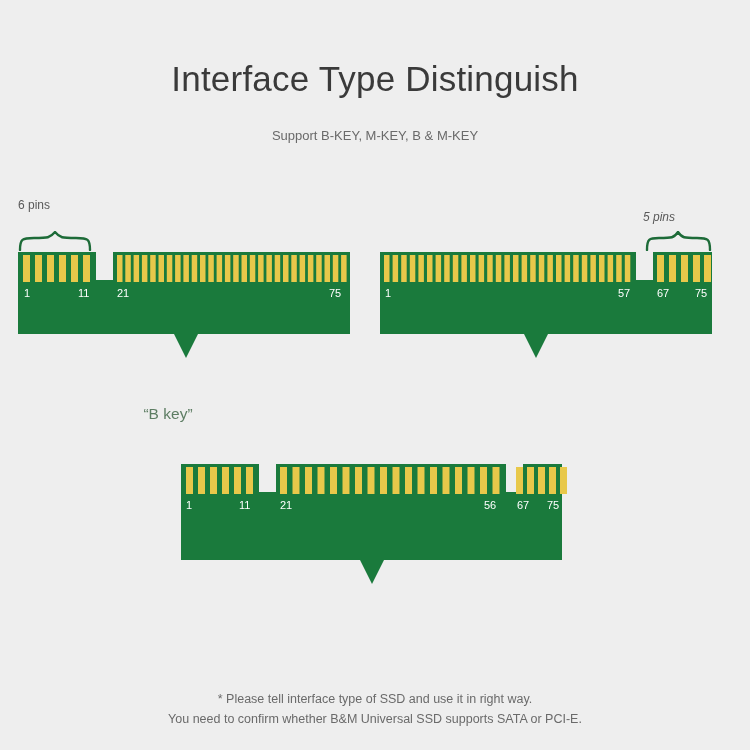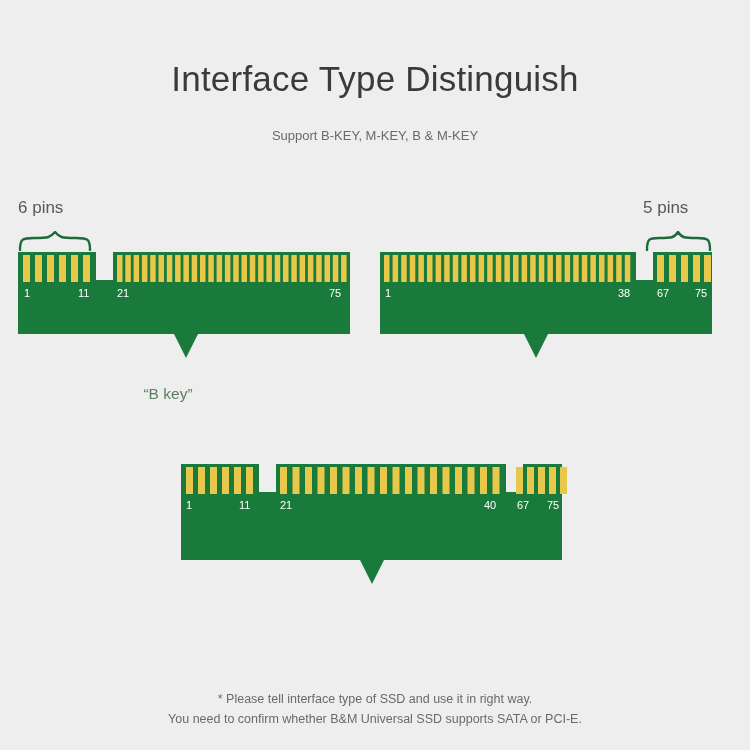--- a/index.html
+++ b/index.html
@@ -58,35 +58,36 @@
     position: absolute;
     font-size: 11px;
     color: #ffffff;
     line-height: 1;
     white-space: nowrap;
   }
 
   
   .pins-label {
     position: absolute;
-    font-size: 17px;
+    font-size: 12px;
     color: #595959;
     white-space: nowrap;
   }
   .bracket {
     position: absolute;
   }
 
   
   .key-caption {
     position: absolute;
     font-size: 15.5px;
     color: #5d7d63;
     white-space: nowrap;
     text-align: center;
+    margin-top: 20px;
   }
 
   
   .footnote {
     position: absolute;
     left: 0;
     width: 750px;
     text-align: center;
     font-size: 12.5px;
     color: #6a6a6a;
@@ -159,21 +160,21 @@
     <div class="pin-num" style="left:6px;  top:90px;">1</div>
     <div class="pin-num" style="left:60px; top:90px;">11</div>
     <div class="pin-num" style="left:99px; top:90px;">21</div>
     <div class="pin-num" style="left:311px;top:90px;">75</div>
   </div>
 
   <div class="key-caption" style="left:98px; top:385px; width:140px;">“B key”</div>
 
   <div class="card-area" style="left:380px; top:198px;">
 
-    <div class="pins-label" style="left:263px; top:0px;">5 pins</div>
+    <div class="pins-label" style="left:263px; top:12px;font-style:italic;">5 pins</div>
 
     <svg class="bracket" style="left:265px; top:33px;" width="68" height="20" viewBox="0 0 68 20">
       <path d="M2,19 C2,8 4,7 14,7 C27,7 29,7 33,1 C37,7 39,7 52,7 C63,7 65,8 65,19" fill="none" stroke="#1d6b38" stroke-width="2.4" stroke-linecap="round"></path>
     </svg>
 
     <svg class="card-svg" style="position:absolute; left:0px; top:54px;" width="332" height="106" viewBox="0 0 332 106">
       <path d="M0,0 L256,0 L256,28 L273,28 L273,0 L332,0 L332,82 L168,82 L156,106 L144,82 L0,82 Z" fill="#1a7a3c"></path>
 
       <g>
         <rect x="4" y="3" width="5.5" height="27" fill="#e8c84a"></rect>
@@ -210,21 +211,21 @@
       <g>
         <rect x="277" y="3" width="7" height="27" fill="#e8c84a"></rect>
         <rect x="289" y="3" width="7" height="27" fill="#e8c84a"></rect>
         <rect x="301" y="3" width="7" height="27" fill="#e8c84a"></rect>
         <rect x="313" y="3" width="7" height="27" fill="#e8c84a"></rect>
         <rect x="324" y="3" width="7" height="27" fill="#e8c84a"></rect>
       </g>
     </svg>
 
     <div class="pin-num" style="left:5px;   top:90px;">1</div>
-    <div class="pin-num" style="left:238px; top:90px;">38</div>
+    <div class="pin-num" style="left:238px; top:90px;">57</div>
     <div class="pin-num" style="left:277px; top:90px;">67</div>
     <div class="pin-num" style="left:315px; top:90px;">75</div>
   </div>
 
 
   <div class="card-area" style="left:181px; top:464px;">
 
     <svg class="card-svg" style="position:absolute; left:0px; top:0px;" width="381" height="120" viewBox="0 0 381 120">
       <path d="M0,0 L78,0 L78,28 L95,28 L95,0 L325,0 L325,28 L342,28 L342,0 L381,0 L381,96 L203,96 L191,120 L179,96 L0,96 Z" fill="#1a7a3c"></path>
 
@@ -263,21 +264,21 @@
         <rect x="357" y="3" width="7" height="27" fill="#e8c84a"></rect>
         <rect x="368" y="3" width="7" height="27" fill="#e8c84a"></rect>
         <rect x="379" y="3" width="7" height="27" fill="#e8c84a"></rect>
         <rect x="335" y="3" width="7" height="27" fill="#e8c84a"></rect>
       </g>
     </svg>
 
     <div class="pin-num" style="left:5px;   top:36px;">1</div>
     <div class="pin-num" style="left:58px;  top:36px;">11</div>
     <div class="pin-num" style="left:99px;  top:36px;">21</div>
-    <div class="pin-num" style="left:303px; top:36px;">40</div>
+    <div class="pin-num" style="left:303px; top:36px;">56</div>
     <div class="pin-num" style="left:336px; top:36px;">67</div>
     <div class="pin-num" style="left:366px; top:36px;">75</div>
   </div>
 
 
   <div class="footnote footnote-line2">You need to confirm whether B&amp;M Universal SSD supports SATA or PCI-E.</div>
   <div class="footnote footnote-line1">* Please tell interface type of SSD and use it in right way.</div>
 
 </div>
 

